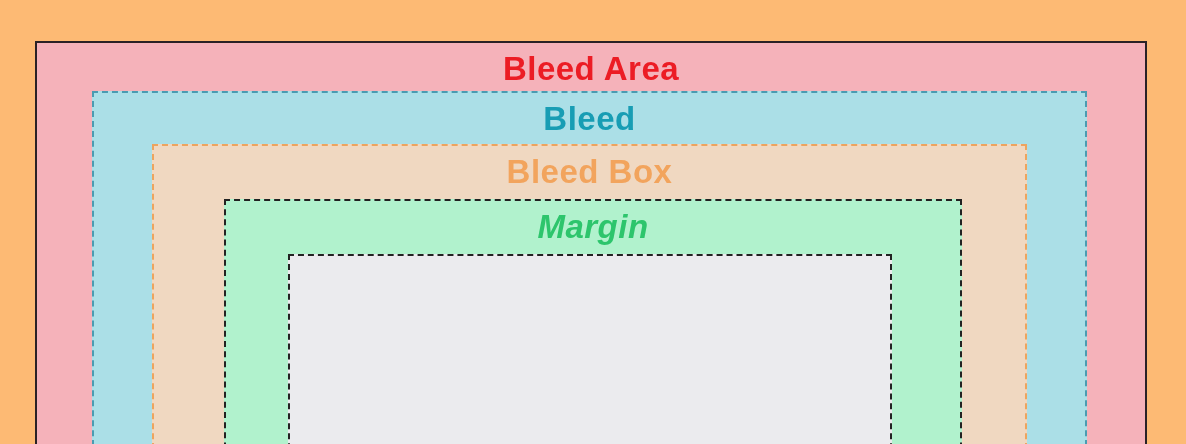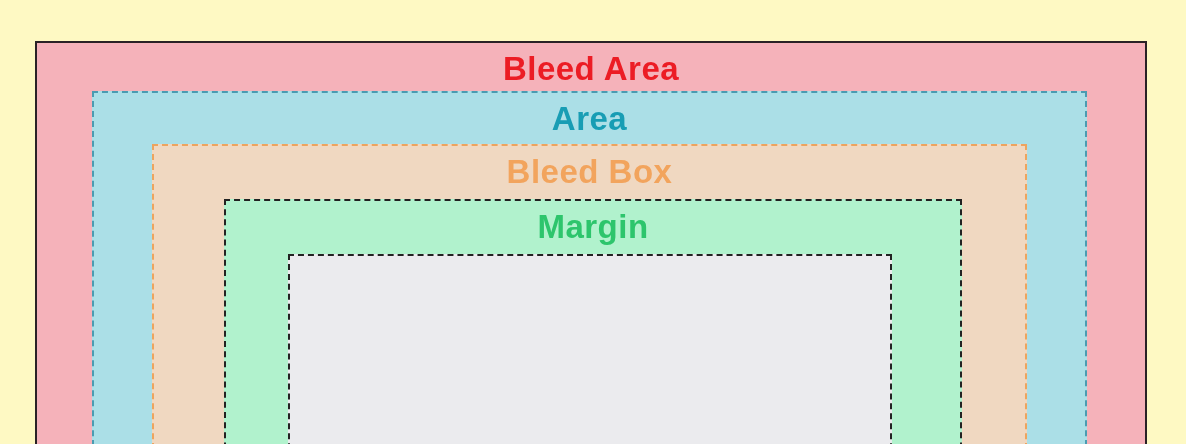--- a/index.html
+++ b/index.html
@@ -6,21 +6,21 @@
     margin: 0;
     padding: 0;
     background: #ffffff;
     font-family: "Liberation Sans", sans-serif;
   }
   #page {
     position: relative;
     width: 1186px;
     height: 444px;
     overflow: hidden;
-    background: #fef9c3;
+    background: #fdba74;
   }
   .layer-box {
     position: absolute;
     box-sizing: border-box;
     border-width: 2px;
     border-color: #222;   
     border-style: dashed; 
   }
   .layer-label {
     display: block;
@@ -43,27 +43,27 @@
 </head>
 <body>
 
 <div id="page">
 
   <div id="box-bleed" class="layer-box" style="background-color: rgb(245, 178, 186); border-color: rgb(42, 34, 38); border-style: solid;">
     <span class="layer-label" style="color: rgb(236, 28, 36);">Bleed Area</span>
   </div>
 
   <div id="box-marks" class="layer-box" style="background-color: rgb(171, 223, 231); border-color: rgb(74, 156, 178); border-style: dashed;">
-    <span class="layer-label" style="color: rgb(24, 157, 180);">Area</span>
+    <span class="layer-label" style="color: rgb(24, 157, 180);">Bleed</span>
   </div>
 
   <div id="box-page" class="layer-box" style="background-color: rgb(240, 216, 193); border-color: rgb(237, 164, 95); border-style: dashed;">
     <span class="layer-label" style="color: rgb(242, 164, 93);">Bleed Box</span>
   </div>
 
   <div id="box-margin" class="layer-box" style="background-color: rgb(177, 242, 205); border-color: rgb(34, 34, 34); border-style: dashed;">
-    <span class="layer-label" style="color: rgb(45, 197, 108);">Margin</span>
+    <span class="layer-label" style="color: rgb(45, 197, 108); font-style: italic;">Margin</span>
   </div>
 
   <div id="box-content" class="layer-box" style="background-color: rgb(235, 235, 238); border-color: rgb(34, 34, 34); border-style: dashed;">
   </div>
 
 </div>
 
 </body></html>

